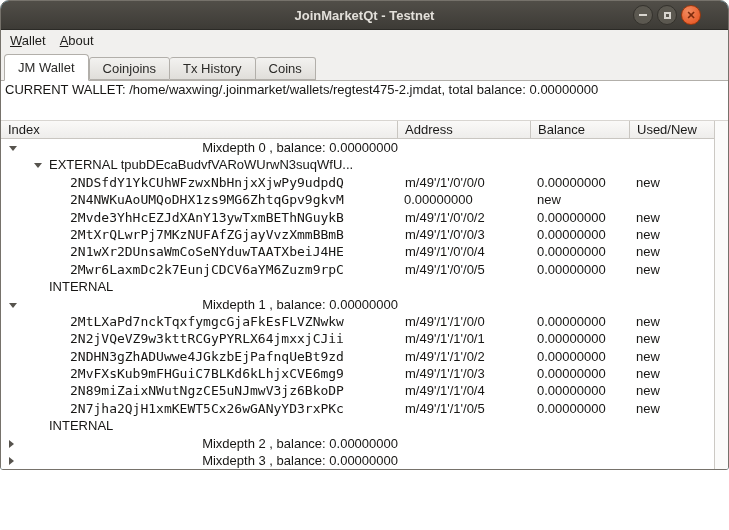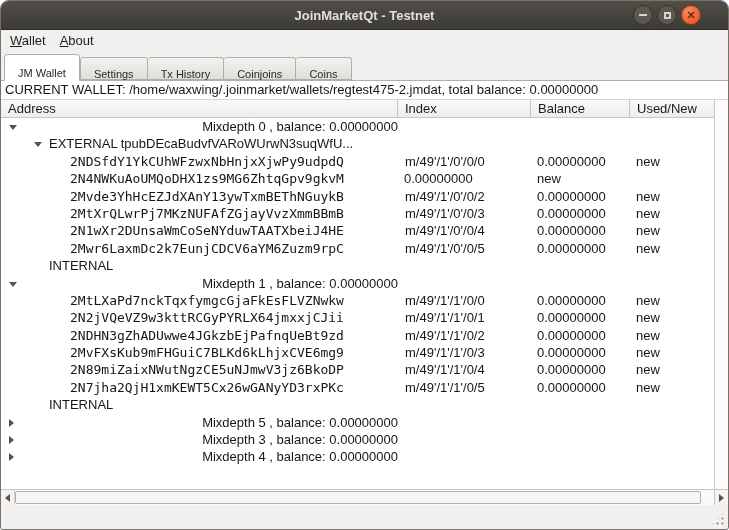--- a/index.html
+++ b/index.html
@@ -1,18 +1,18 @@
 <!DOCTYPE html>
 <html><head>
 <meta charset="utf-8">
 <style>
   * { margin:0; padding:0; box-sizing:border-box; }
   html,body { background:#fff; font-family:"Liberation Sans", sans-serif; }
   .window{
-    width:729px; height:530px; display:flex; flex-direction:column;
+    width:729px; height:470px; display:flex; flex-direction:column;
     border:1px solid #76726b; border-radius:9px 9px 3px 3px; overflow:hidden;
     background:#7dd3fc; position:relative;
   }
   
   .titlebar{
     height:29px; flex:0 0 29px; position:relative;
     background:linear-gradient(#514e48,#3d3b36);
     border-bottom:1px solid #2b2a26;
     display:flex; align-items:center; justify-content:center;
   }
@@ -24,30 +24,30 @@
   .wbtn .square{ width:7px; height:7px; border:2px solid #d8d5cf; }
   .wbtn.close{ background:radial-gradient(circle at 35% 30%, #f28c61, #e85d2b 75%);
                border:1px solid #99380f; color:#7c2b0d; font-size:11px; font-weight:bold; line-height:1; }
   
   .menubar{ height:22px; flex:0 0 22px; background:#f1f0ee; display:flex; align-items:center; padding-left:2px; }
   .menu-item{ font-size:13px; color:#1d1c1a; padding:0 7px; height:22px; line-height:22px; }
   .menu-item u{ text-decoration:underline; }
   
   .tabbar{ height:29px; flex:0 0 29px; background:#f1f0ee; display:flex; align-items:flex-end;
            padding-left:3px; border-bottom:1px solid #b2afaa; }
-  .tab{ font-size:11px; color:#2b2a28; padding:5px 13px; height:23px; line-height:22px;
+  .tab{ font-size:13px; color:#2b2a28; padding:0 13px; height:23px; line-height:22px;
         background:linear-gradient(#f3f2f0,#e0deda); border:1px solid #b2afaa; border-left-width:0;
         border-radius:3px 3px 0 0; }
   .tab:first-child{ border-left-width:1px; }
   .tab.active{ background:#fff; height:27px; line-height:26px; position:relative; z-index:2;
                margin-bottom:-1px; border-bottom:1px solid #fff; border-left-width:1px;
                border-radius:4px 4px 0 0; }
   .tab.active + .tab{ border-left-width:1px; }
   
-  .content{ flex:1; display:flex; flex-direction:column; background:#fff; }
+  .content{ flex:1; display:flex; flex-direction:column; background:#fff;gap:21px; }
   .banner{ height:18px; flex:0 0 18px; font-size:13px; line-height:18px; padding-left:4px;
            color:#171614; background:#fff; white-space:nowrap; overflow:hidden; }
   .tree-widget{ flex:1; display:flex; border-top:1px solid #d8d5d1; min-height:0; }
   .tree-left{ width:713px; flex:0 0 713px; display:flex; flex-direction:column; background:#fff; }
   .vscroll{ flex:1; background:#fbfbfa; border-left:1px solid #ccc9c4; }
   .thead{ height:18px; flex:0 0 18px; display:grid; grid-template-columns:397px 133px 99px 1fr;
           background:linear-gradient(#faf9f8,#eeedeb); border-bottom:1px solid #c9c6c1; }
   .thcell{ font-size:13px; line-height:17px; color:#1a1918; padding-left:7px;
            border-right:1px solid #c9c6c1; overflow:hidden; white-space:nowrap; }
   .thcell:last-child{ border-right:none; }
@@ -106,34 +106,33 @@
       </div>
   </div>
 
   <div class="menubar">
       <span class="menu-item"><u>W</u>allet</span>
       <span class="menu-item"><u>A</u>bout</span>
     </div>
 
   <div class="tabbar">
       <span class="tab active">JM Wallet</span>
-      <span class="tab">Settings</span>
+      <span class="tab">Coinjoins</span>
       <span class="tab">Tx History</span>
-      <span class="tab">Coinjoins</span>
       <span class="tab">Coins</span>
     </div>
 
   <div class="content">
     <div class="banner">CURRENT WALLET: /home/waxwing/.joinmarket/wallets/regtest475-2.jmdat, total balance: 0.00000000</div>
 
     <div class="tree-widget">
       <div class="tree-left">
         <div class="thead">
+            <div class="thcell">Index</div>
             <div class="thcell">Address</div>
-            <div class="thcell">Index</div>
             <div class="thcell">Balance</div>
             <div class="thcell">Used/New</div>
           </div>
         <div class="rows">
             <div class="trow">
               <div class="tcell addr lvlpad0"><span class="arrow expanded lv0"></span><span>Mixdepth 0 , balance: 0.00000000</span></div>
               <div class="tcell c-index"></div>
               <div class="tcell c-bal"></div>
               <div class="tcell c-status"></div>
             </div>
@@ -226,21 +225,21 @@
               <div class="tcell c-bal">0.00000000</div>
               <div class="tcell c-status">new</div>
             </div>
             <div class="trow">
               <div class="tcell addr lvlpad1"><span>INTERNAL</span></div>
               <div class="tcell c-index"></div>
               <div class="tcell c-bal"></div>
               <div class="tcell c-status"></div>
             </div>
             <div class="trow">
-              <div class="tcell addr lvlpad0"><span class="arrow collapsed lv0"></span><span>Mixdepth 5 , balance: 0.00000000</span></div>
+              <div class="tcell addr lvlpad0"><span class="arrow collapsed lv0"></span><span>Mixdepth 2 , balance: 0.00000000</span></div>
               <div class="tcell c-index"></div>
               <div class="tcell c-bal"></div>
               <div class="tcell c-status"></div>
             </div>
             <div class="trow">
               <div class="tcell addr lvlpad0"><span class="arrow collapsed lv0"></span><span>Mixdepth 3 , balance: 0.00000000</span></div>
               <div class="tcell c-index"></div>
               <div class="tcell c-bal"></div>
               <div class="tcell c-status"></div>
             </div>

